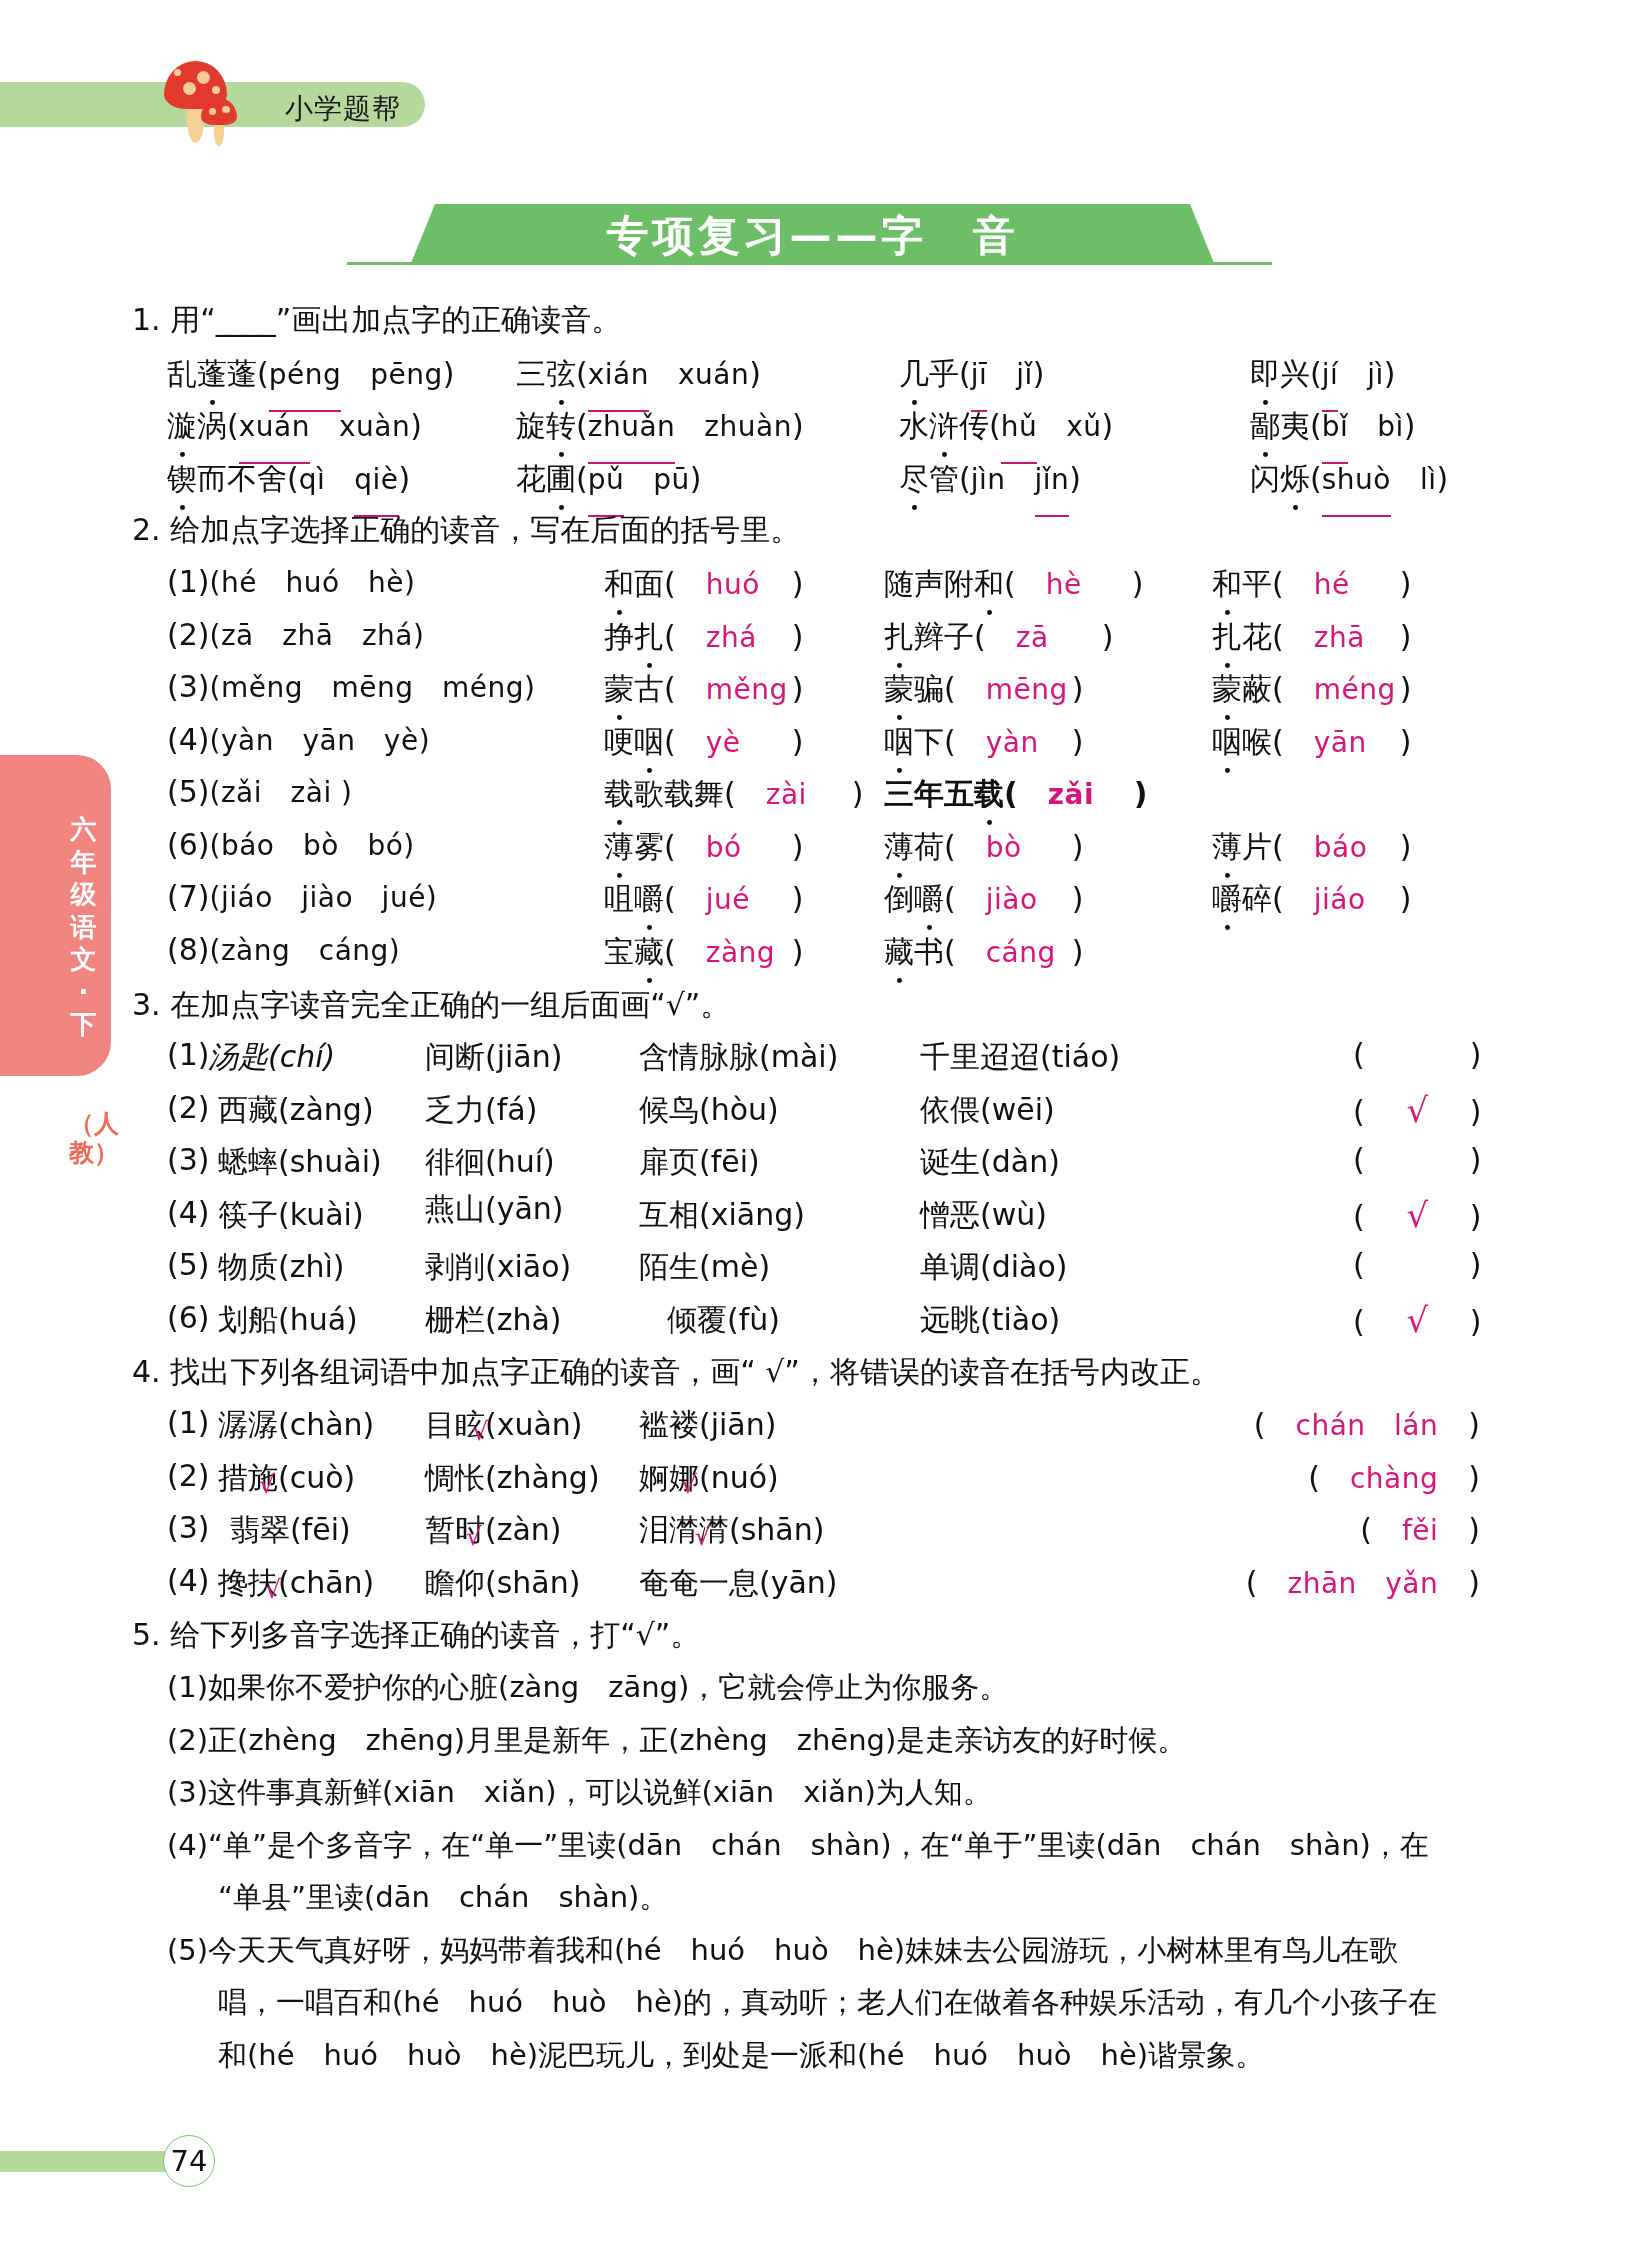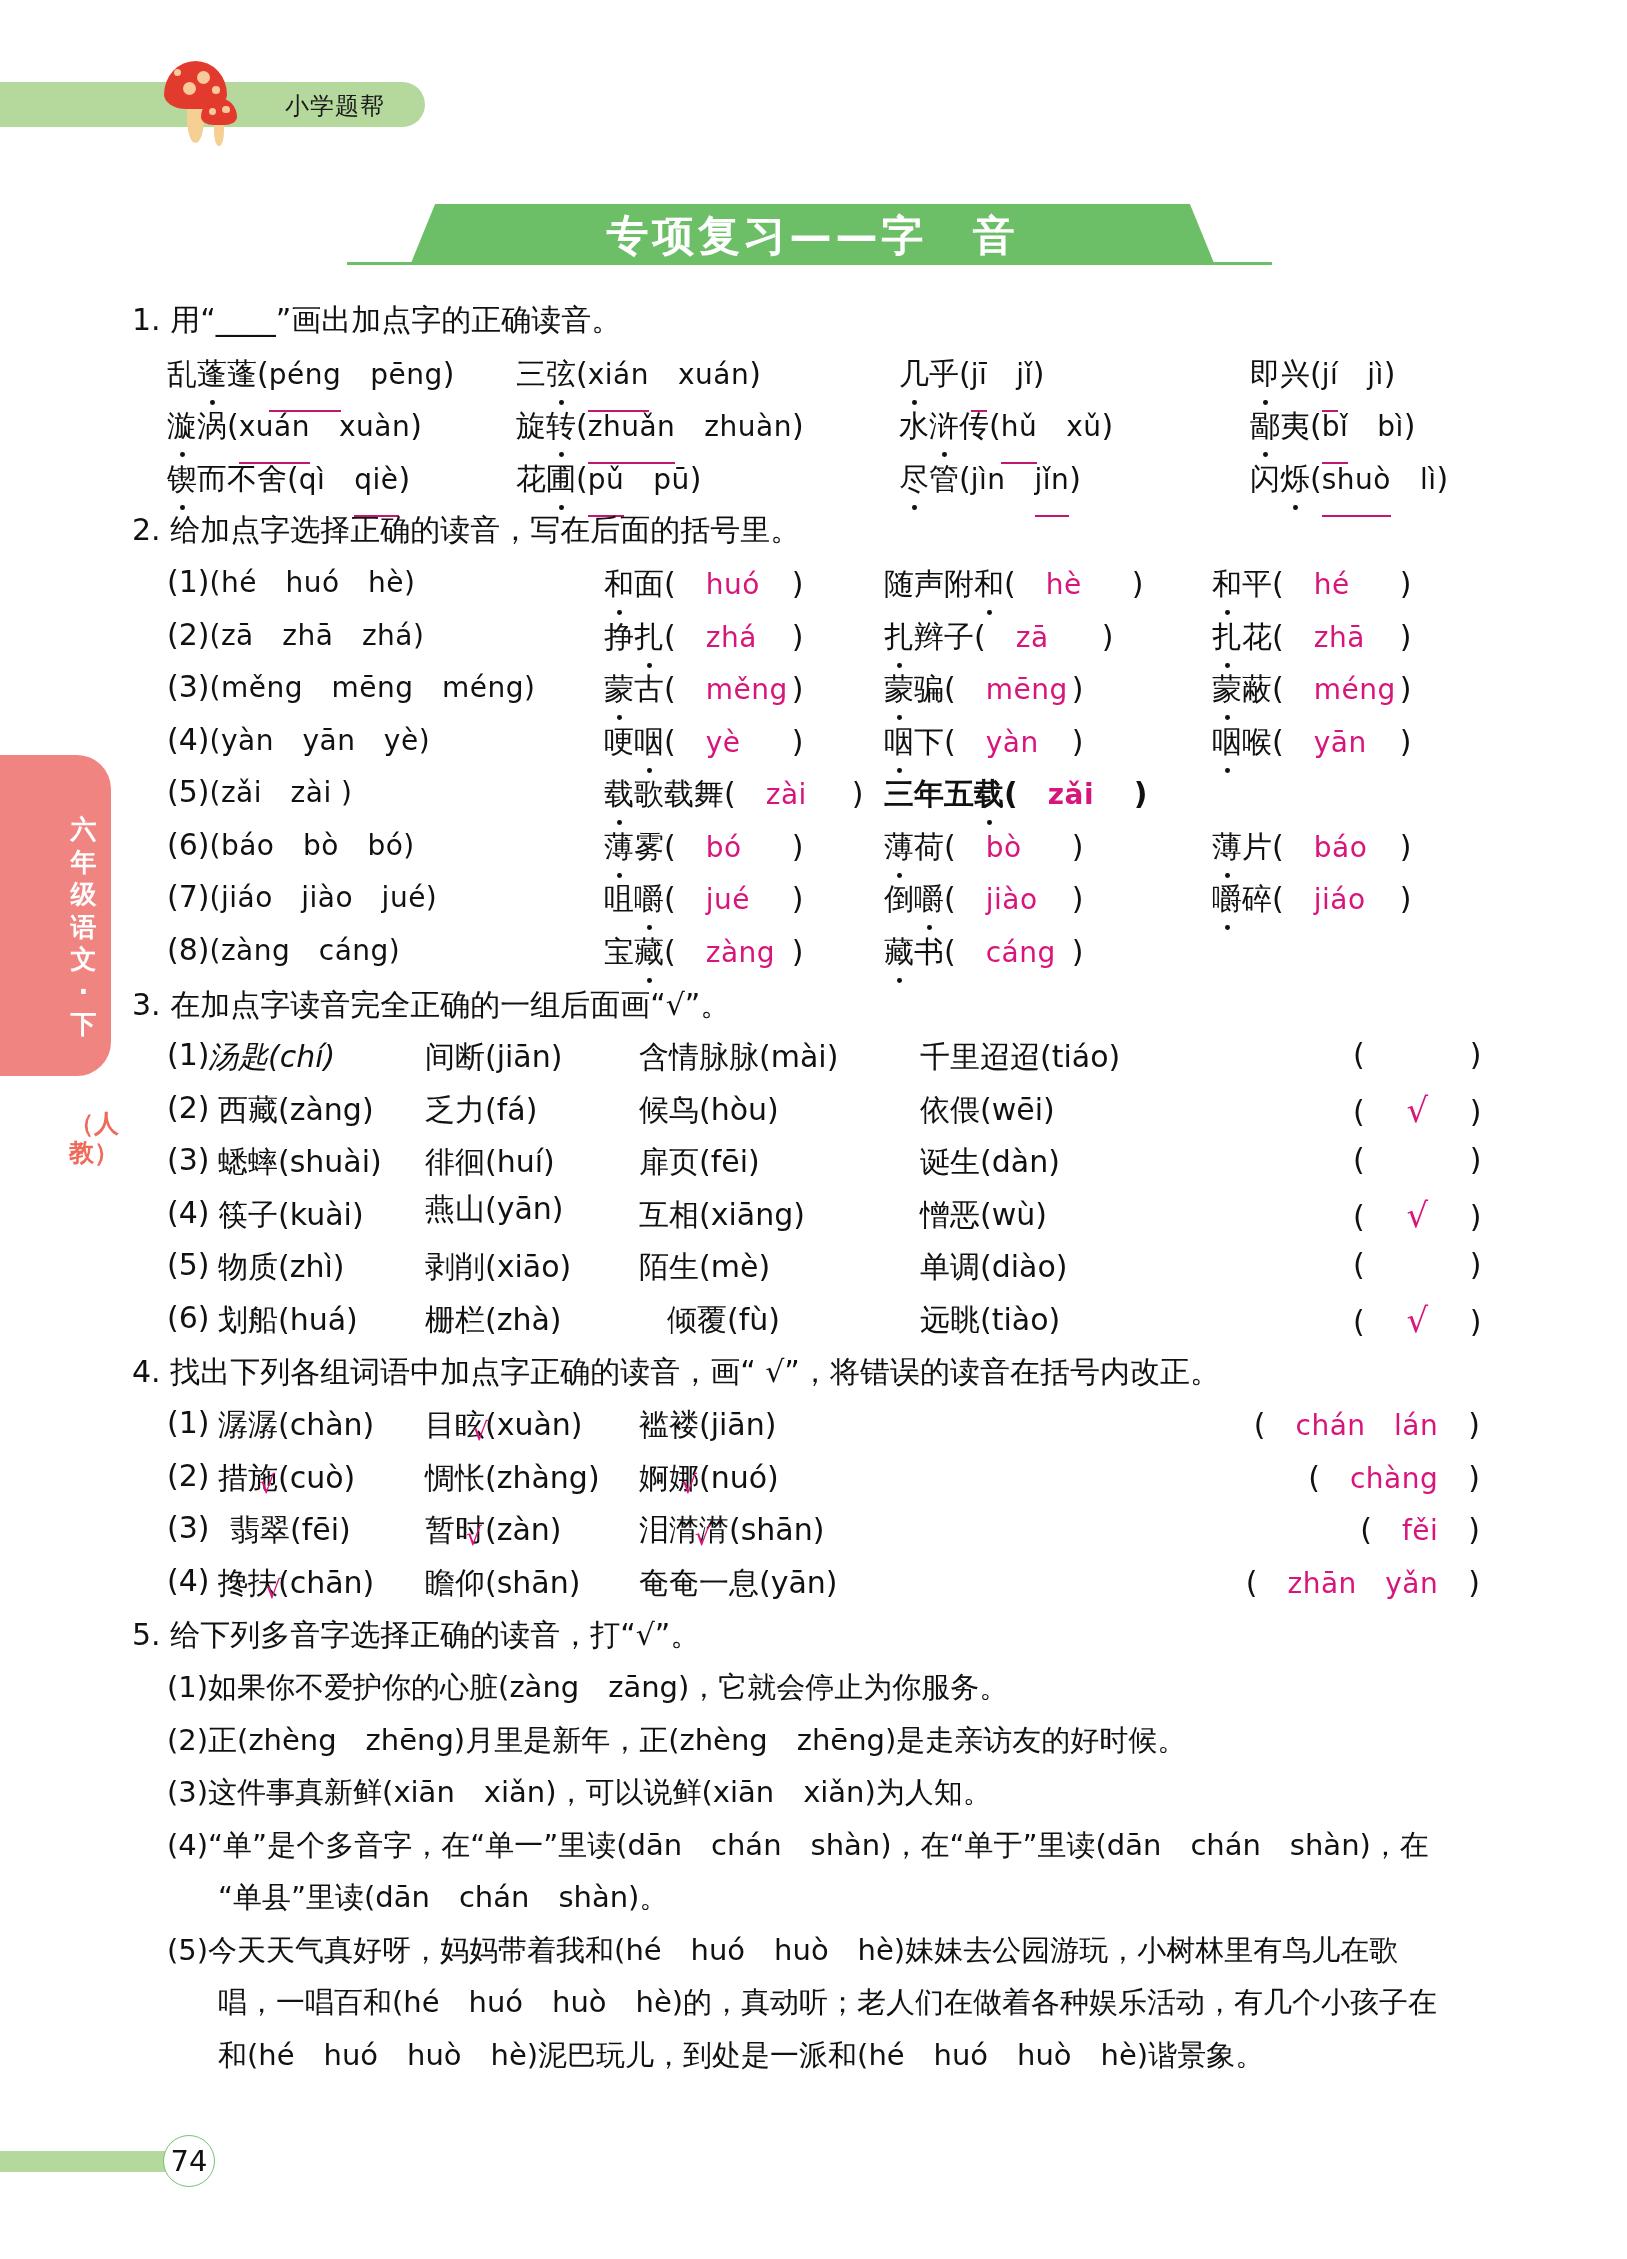--- a/index.html
+++ b/index.html
@@ -1,21 +1,21 @@
 <!DOCTYPE html>
 <html><head>
 <meta charset="utf-8">
 <style>
   html, body { margin:0; padding:0; background:#fff; }
   body { width:1628px; height:2260px; position:relative; overflow:hidden;
          font-family:"DejaVu Sans","Liberation Sans",sans-serif; color:#111; }
   .abs { position:absolute; }
   
   .top-bar { left:0; top:82px; width:425px; height:45px; background:#b5d99c; border-radius:0 23px 23px 0; }
-  .brand { left:285px; top:90px; font-size:24px; color:#1a1a1a; letter-spacing:1px; }
+  .brand { left:285px; top:90px; font-size:28px; color:#1a1a1a; letter-spacing:1px; }
   .mush { position:absolute; }
   .cap { position:absolute; background:#e23b2e; border-radius:50% 50% 35% 35% / 70% 70% 30% 30%; }
   .stem { position:absolute; background:#f6cf95; border-radius:40% 40% 50% 50%; }
   .spot { position:absolute; background:#f8c99a; border-radius:50%; }
 
   .title-line { left:347px; top:262px; width:925px; height:2.9px; background:#6cbf67; }
   .title-ban { left:411px; top:204px; width:803px; height:59px; background:#6cbf67;
                clip-path: polygon(3% 0, 97% 0, 100% 100%, 0 100%); border-radius:9.6px 9.6px 0 0; }
   .title-text { left:411px; top:208px; width:803px; text-align:center; color:#fff; font-size:42px; font-weight:bold; letter-spacing:3.8px; }
 

